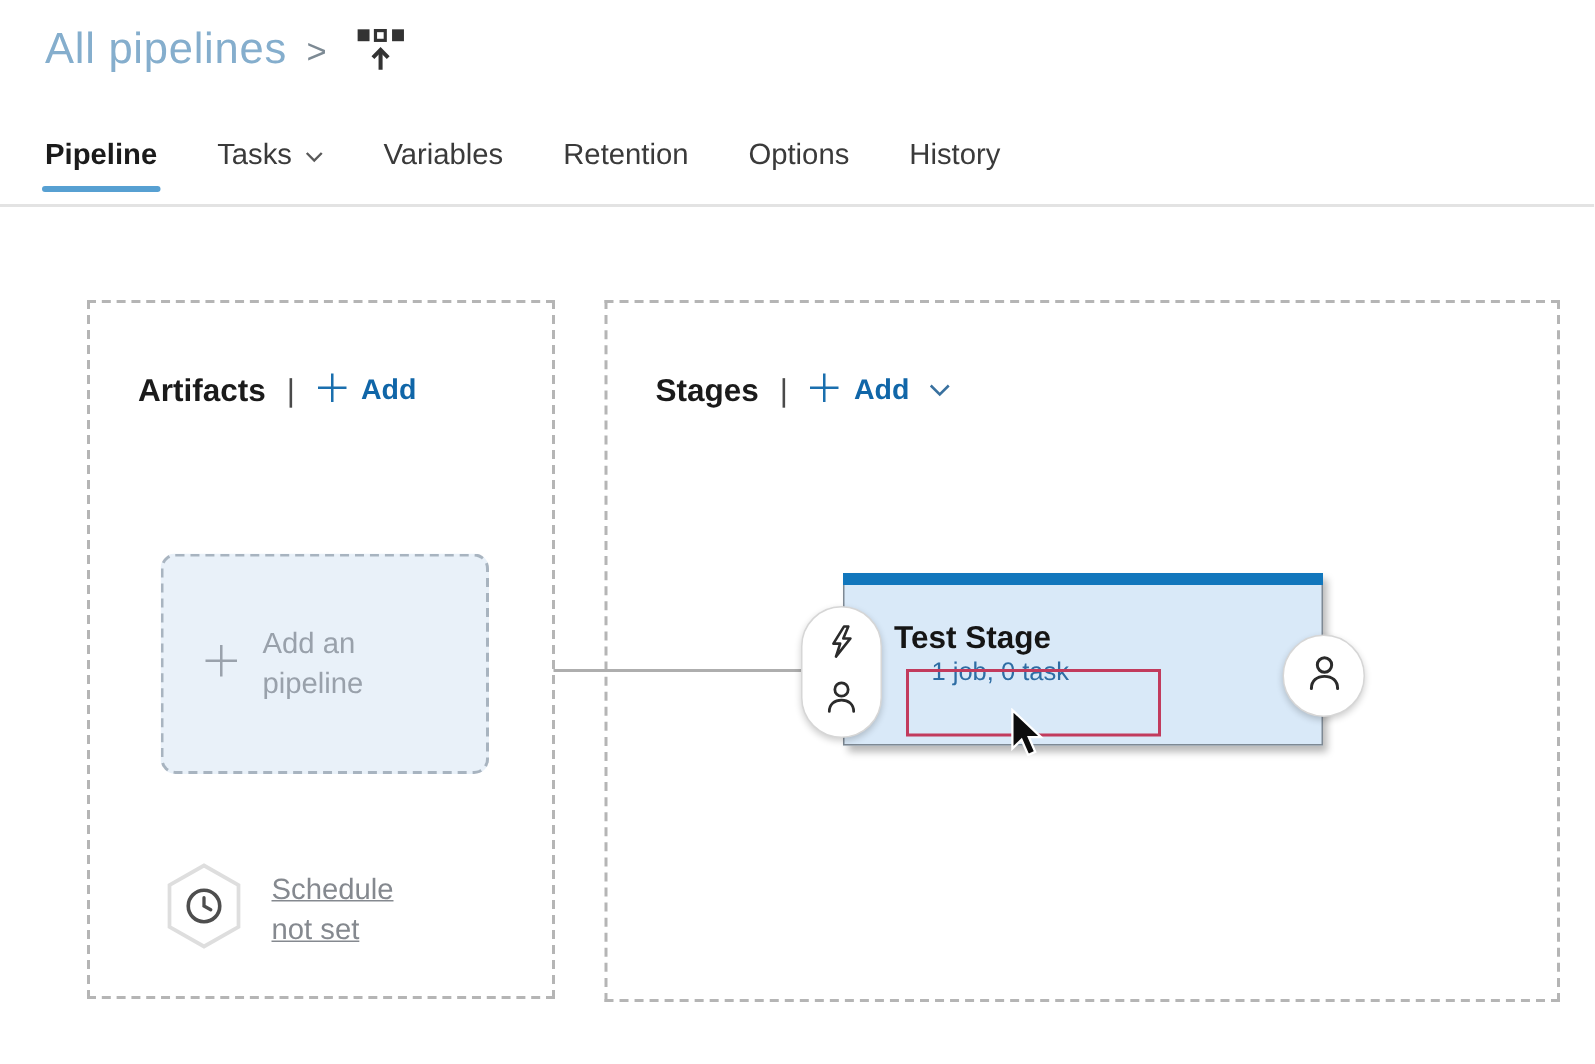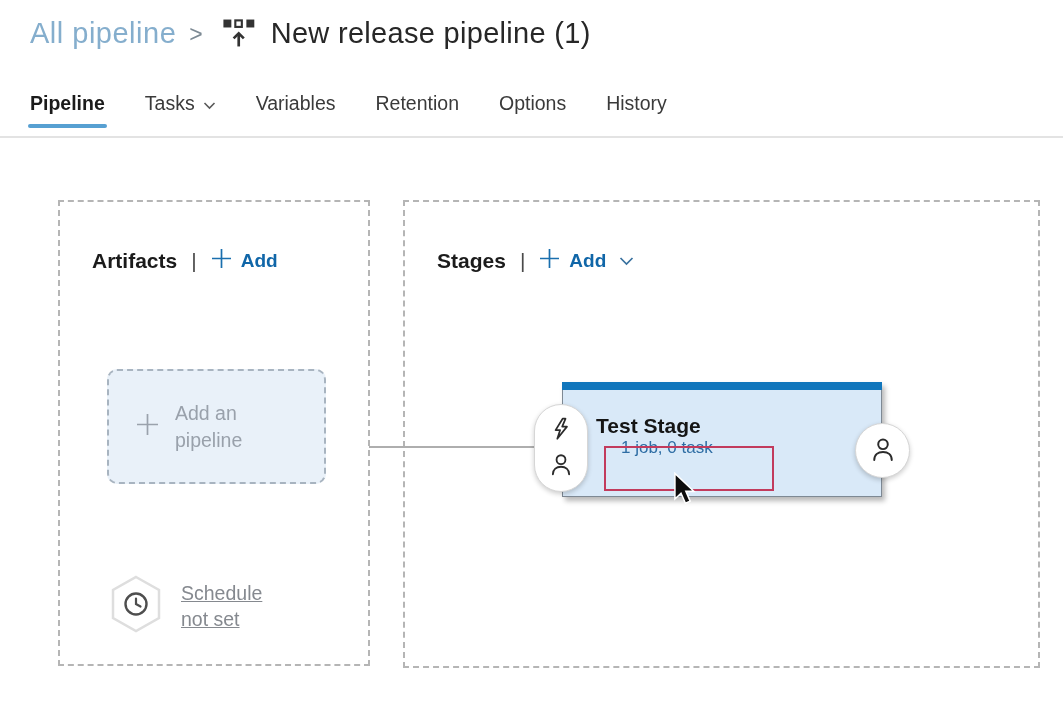--- a/index.html
+++ b/index.html
@@ -25,21 +25,21 @@
   .panel { position:absolute; border:2px dashed #b5b5b5; background:#fff; }
   .panel-artifacts { left:58px; top:200px; width:312px; height:466px; }
   .panel-stages { left:403px; top:200px; width:637px; height:468px;text-align:center; }
   .panel-header { position:absolute; left:32px; top:46px; display:flex; align-items:center; gap:11px; }
   .panel-title { font-size:21px; font-weight:700; color:#1b1b1b; }
   .panel-pipe { font-size:21px; color:#4a4a4a; font-weight:300; padding:0 3px; }
   .add-link { display:flex; align-items:center; gap:9px; cursor:pointer; }
   .add-label { font-size:19px; font-weight:700; color:#1066a8; }
 
   
-  .add-artifact-box { position:absolute; left:47px; top:167px; width:219px; height:115px;
+  .add-artifact-box { position:absolute; left:47px; top:167px; width:219px; height:147px;
     background:#e9f1f9; border:2px dashed #a8b4c0; border-radius:10px;
     display:flex; align-items:center; padding-left:26px; gap:15px; cursor:pointer; }
   .add-artifact-text { font-size:19.5px; color:#99a1ab; line-height:1.35; }
 
   
   .schedule-row { position:absolute; left:48px; top:372px; display:flex; align-items:center; gap:17px; }
   .schedule-text { font-size:19.5px; color:#85898f; line-height:1.35; cursor:pointer;text-decoration:underline; }
 
   
   .connector { position:absolute; left:369px; top:446px; width:175px; height:2px; background:#aeaeae; z-index:1; }
@@ -56,32 +56,31 @@
   .post-deploy-circle { position:absolute; left:855px; top:423px; width:55px; height:55px; border-radius:50%; }
 
   .cursor { position:absolute; left:672px; top:472px; z-index:10; }
 </style>
 </head>
 <body>
 
 <div class="screen">
 
   <div class="breadcrumb">
-    <span class="crumb-parent">All pipeline</span>
+    <span class="crumb-parent">All pipelines</span>
     <span class="crumb-sep">&gt;</span>
     <span class="crumb-icon">
       <svg width="34" height="34" viewBox="0 0 24 24">
         <rect x="1" y="2.5" width="5.6" height="5.6" fill="#333"></rect>
         <rect x="9.4" y="3.1" width="4.6" height="4.6" fill="none" stroke="#333" stroke-width="1.5"></rect>
         <rect x="17.2" y="2.5" width="5.6" height="5.6" fill="#333"></rect>
         <line x1="11.8" y1="21.5" x2="11.8" y2="12.5" stroke="#333" stroke-width="1.9"></line>
         <path d="M8.2 15.8 L11.8 12.2 L15.4 15.8" fill="none" stroke="#333" stroke-width="1.9"></path>
       </svg>
     </span>
-    <span class="crumb-current">New release pipeline (1)</span>
   </div>
 
   <div class="tabbar">
     <div class="tab active">
       <span>Pipeline</span>
     </div>
     <div class="tab">
       <span>Tasks</span>
       <span>
         <svg width="13" height="9" viewBox="0 0 13 9">

